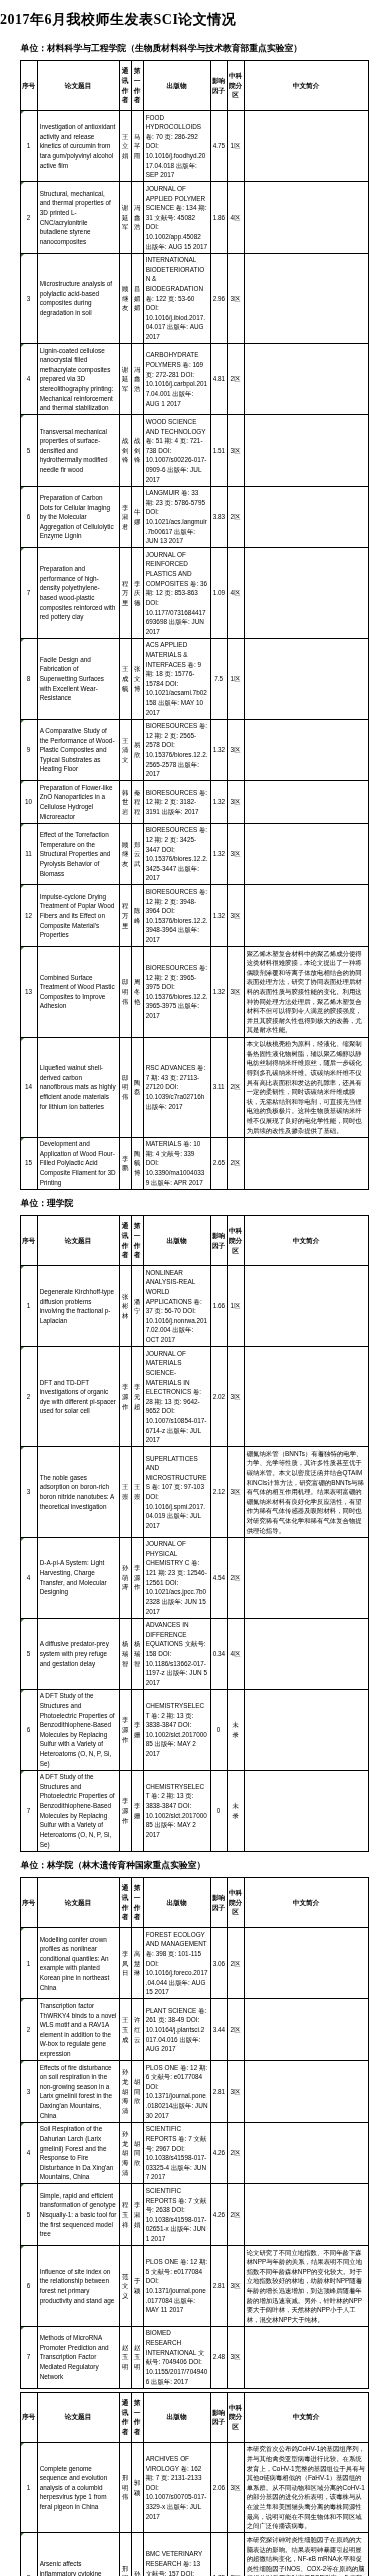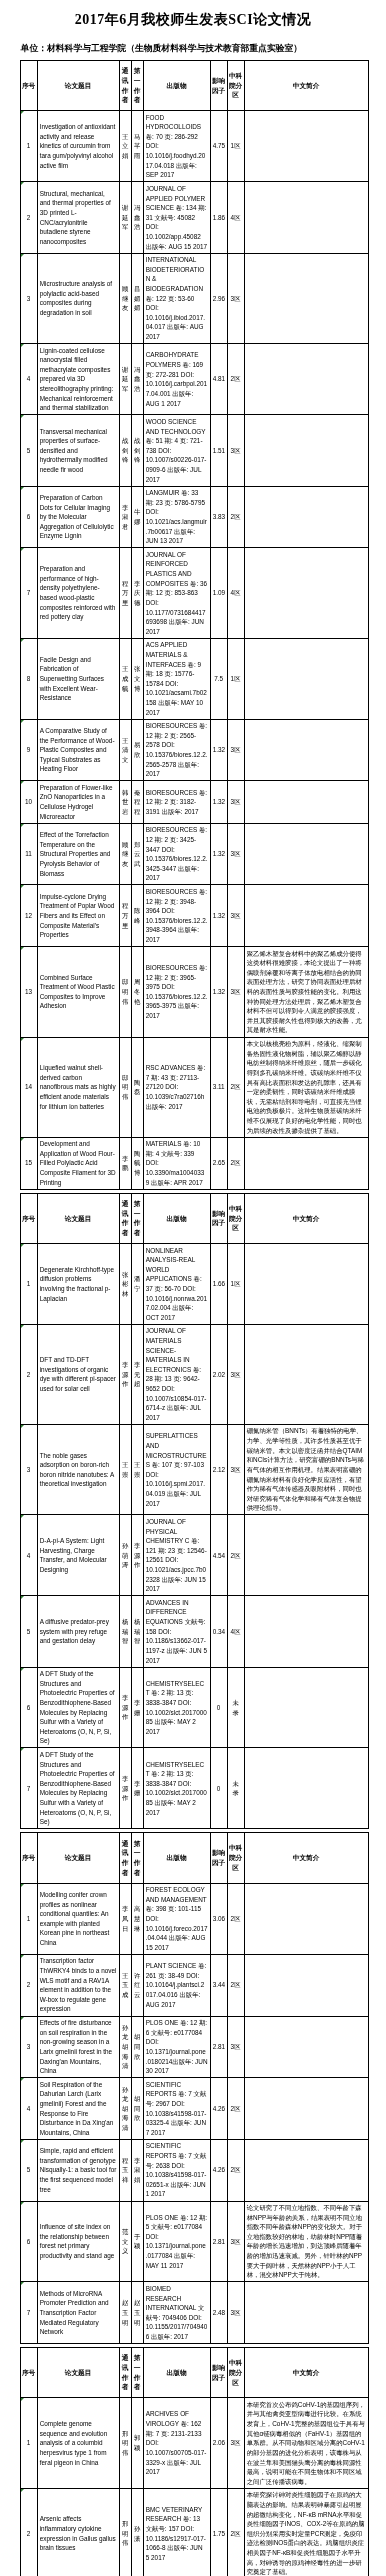--- a/index.html
+++ b/index.html
@@ -1,20 +1,20 @@
 <!DOCTYPE html>
 <html style="font-size:8.2px"><head>
 <meta charset="utf-8">
 <style>
   html,body{margin:0;padding:0;background:#fff;color:#000;}
   body{width:386px;font-family:"Liberation Sans","DejaVu Sans",sans-serif;}
   .page{padding:5.2px 0 20.6px 0;}
   .doc-title{
     font-family:"Liberation Serif","DejaVu Serif",serif;
-    font-size:14px;font-weight:bold;text-align:center;
+    font-size:14px;font-weight:bold;text-align:left;
     margin:6.2px 0 13.4px 0;letter-spacing:0.5px;
   }
   .section{margin:0 0 3.1px 19.6px;width:301px;}
   .unit-title{font-size:8.8px;font-weight:bold;margin:8.2px 0 5.2px 1px;}
   table.papers{border-collapse:collapse;table-layout:fixed;width:348px;}
   table.papers th,table.papers td{border:0.5px solid #000;overflow:hidden;}
   table.papers th{
     font-size:6.7px;font-weight:bold;text-align:center;vertical-align:middle;
     padding:2.1px 0.5px;height:45px;line-height:1.45;
   }
@@ -213,20 +213,21 @@
               <td class="c-pub">MATERIALS 卷: 10 期: 4 文献号: 339 DOI: 10.3390/ma10040339 出版年: APR 2017</td>
               <td class="c-if">2.65</td>
               <td class="c-cas">2区</td>
               <td class="c-abs"></td>
             </tr>
           </tbody>
     </table>
   </div>
 
   <div class="section">
+    <div class="unit-title">单位：理学院</div>
     <table class="papers">
       <colgroup>
         <col style="width:17px">
             <col style="width:82px">
             <col style="width:12px">
             <col style="width:12px">
         <col style="width:67px">
             <col style="width:17px">
             <col style="width:17px">
             <col style="width:124px">
@@ -312,20 +313,21 @@
               <td class="c-pub">CHEMISTRYSELECT 卷: 2 期: 13 页: 3838-3847 DOI: 10.1002/slct.201700085 出版年: MAY 2 2017</td>
               <td class="c-if">0</td>
               <td class="c-cas">未录</td>
               <td class="c-abs"></td>
             </tr>
           </tbody>
     </table>
   </div>
 
   <div class="section">
+    <div class="unit-title">单位：林学院（林木遗传育种国家重点实验室）</div>
     <table class="papers">
       <colgroup>
         <col style="width:17px">
             <col style="width:82px">
             <col style="width:12px">
             <col style="width:12px">
         <col style="width:67px">
             <col style="width:17px">
             <col style="width:17px">
             <col style="width:124px">

